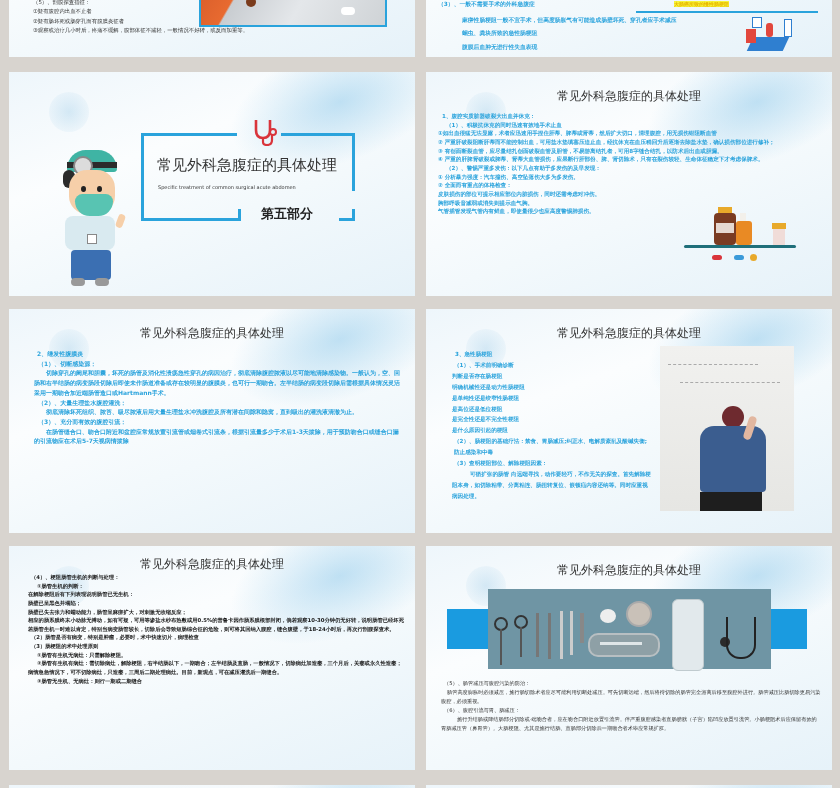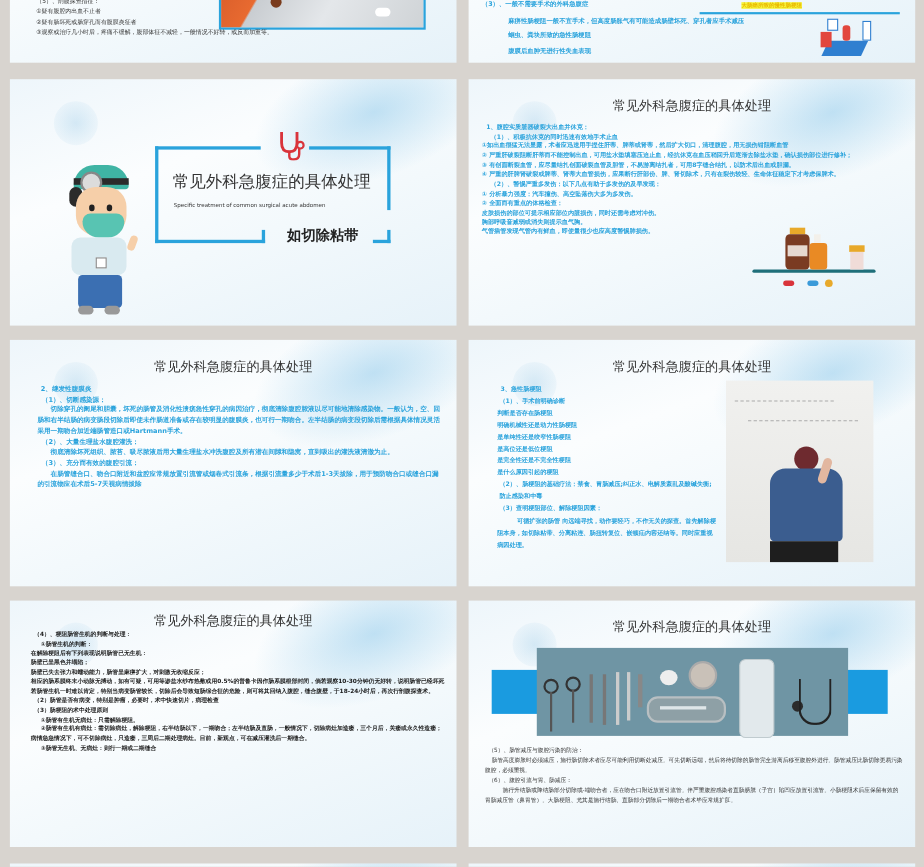--- a/index.html
+++ b/index.html
@@ -79,21 +79,21 @@
     <div style="position:absolute; left:140px; top:0; width:74px; height:3px; background:#2aa3dc;"></div>
     <div style="position:absolute; left:0; top:0; width:3px; height:88px; background:#2aa3dc;"></div>
     <div style="position:absolute; right:0; top:0; width:3px; height:58px; background:#2aa3dc;"></div>
     <div style="position:absolute; left:0; bottom:0; width:100px; height:3px; background:#2aa3dc;"></div>
     <div style="position:absolute; left:97px; bottom:0; width:3px; height:12px; background:#2aa3dc;"></div>
     <div style="position:absolute; left:198px; bottom:0; width:16px; height:3px; background:#2aa3dc;"></div>
     <div style="position:absolute; right:0; bottom:0; width:3px; height:12px; background:#2aa3dc;"></div>
   </div>
   <div class="img" style="left:148px; top:84px; font-family:'DejaVu Serif','Liberation Serif',serif; font-size:15px; color:#333; white-space:nowrap;">常见外科急腹症的具体处理</div>
   <div class="img" style="left:149px; top:112px; font-size:5px; color:#333; white-space:nowrap;">Specific treatment of common surgical acute abdomen</div>
-  <div class="img" style="left:252px; top:133px; font-family:'DejaVu Serif','Liberation Serif',serif; font-size:13px; font-weight:bold; color:#222; white-space:nowrap;">如切除粘带</div>
+  <div class="img" style="left:252px; top:133px; font-family:'DejaVu Serif','Liberation Serif',serif; font-size:13px; font-weight:bold; color:#222; white-space:nowrap;">第五部分</div>
 
   <div class="img" style="left:50px; top:76px; width:70px; height:145px;">
     <div style="position:absolute; left:8px; top:2px; width:50px; height:22px; border-radius:24px 24px 4px 4px; background:#3fb4a4;"></div>
     <div style="position:absolute; left:8px; top:14px; width:50px; height:6px; background:#2b2b2b;"></div>
     <div style="position:absolute; left:14px; top:8px; width:16px; height:16px; border-radius:50%; background:#dcdcdc; border:2px solid #888;"></div>
     <div style="position:absolute; left:4px; top:22px; width:12px; height:18px; border-radius:6px; background:#2b2b2b;"></div>
     <div style="position:absolute; left:10px; top:22px; width:46px; height:44px; border-radius:18px; background:#f6cfa9;"></div>
     <div style="position:absolute; left:22px; top:38px; width:5px; height:6px; border-radius:50%; background:#222;"></div>
     <div style="position:absolute; left:38px; top:38px; width:5px; height:6px; border-radius:50%; background:#222;"></div>
     <div style="position:absolute; left:16px; top:46px; width:38px; height:22px; border-radius:8px 8px 16px 16px; background:#58c4b2;"></div>

